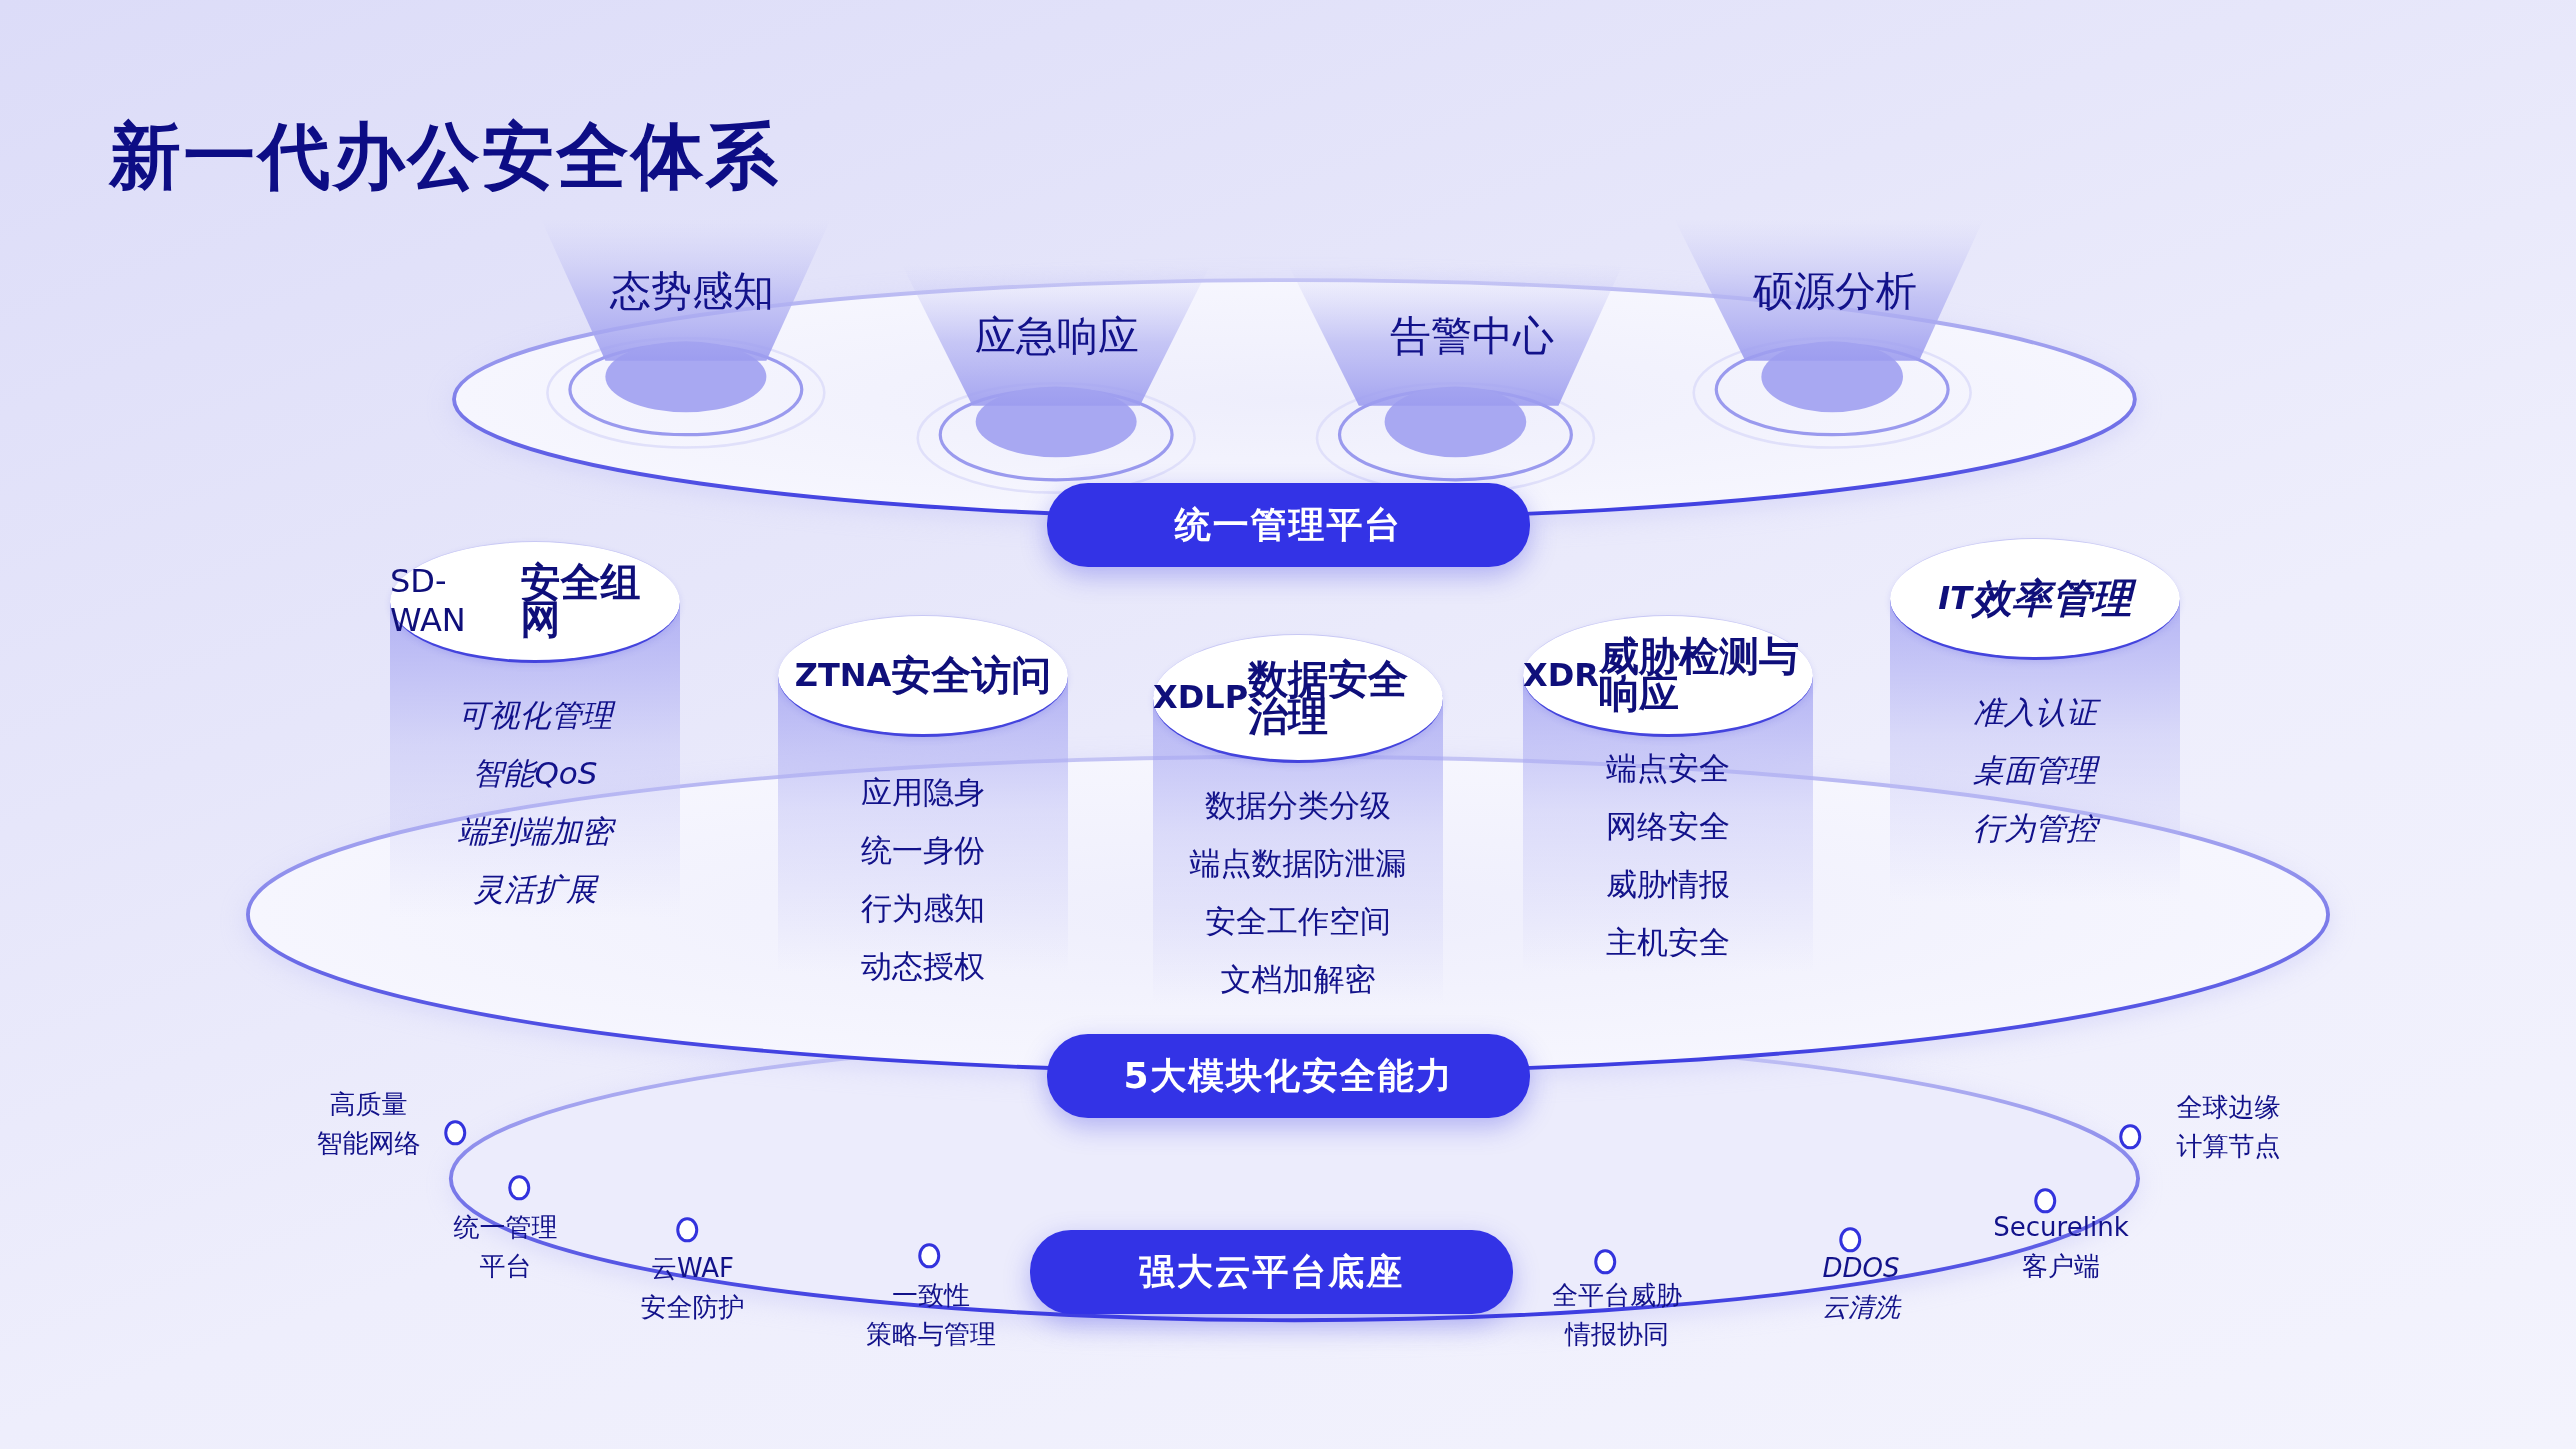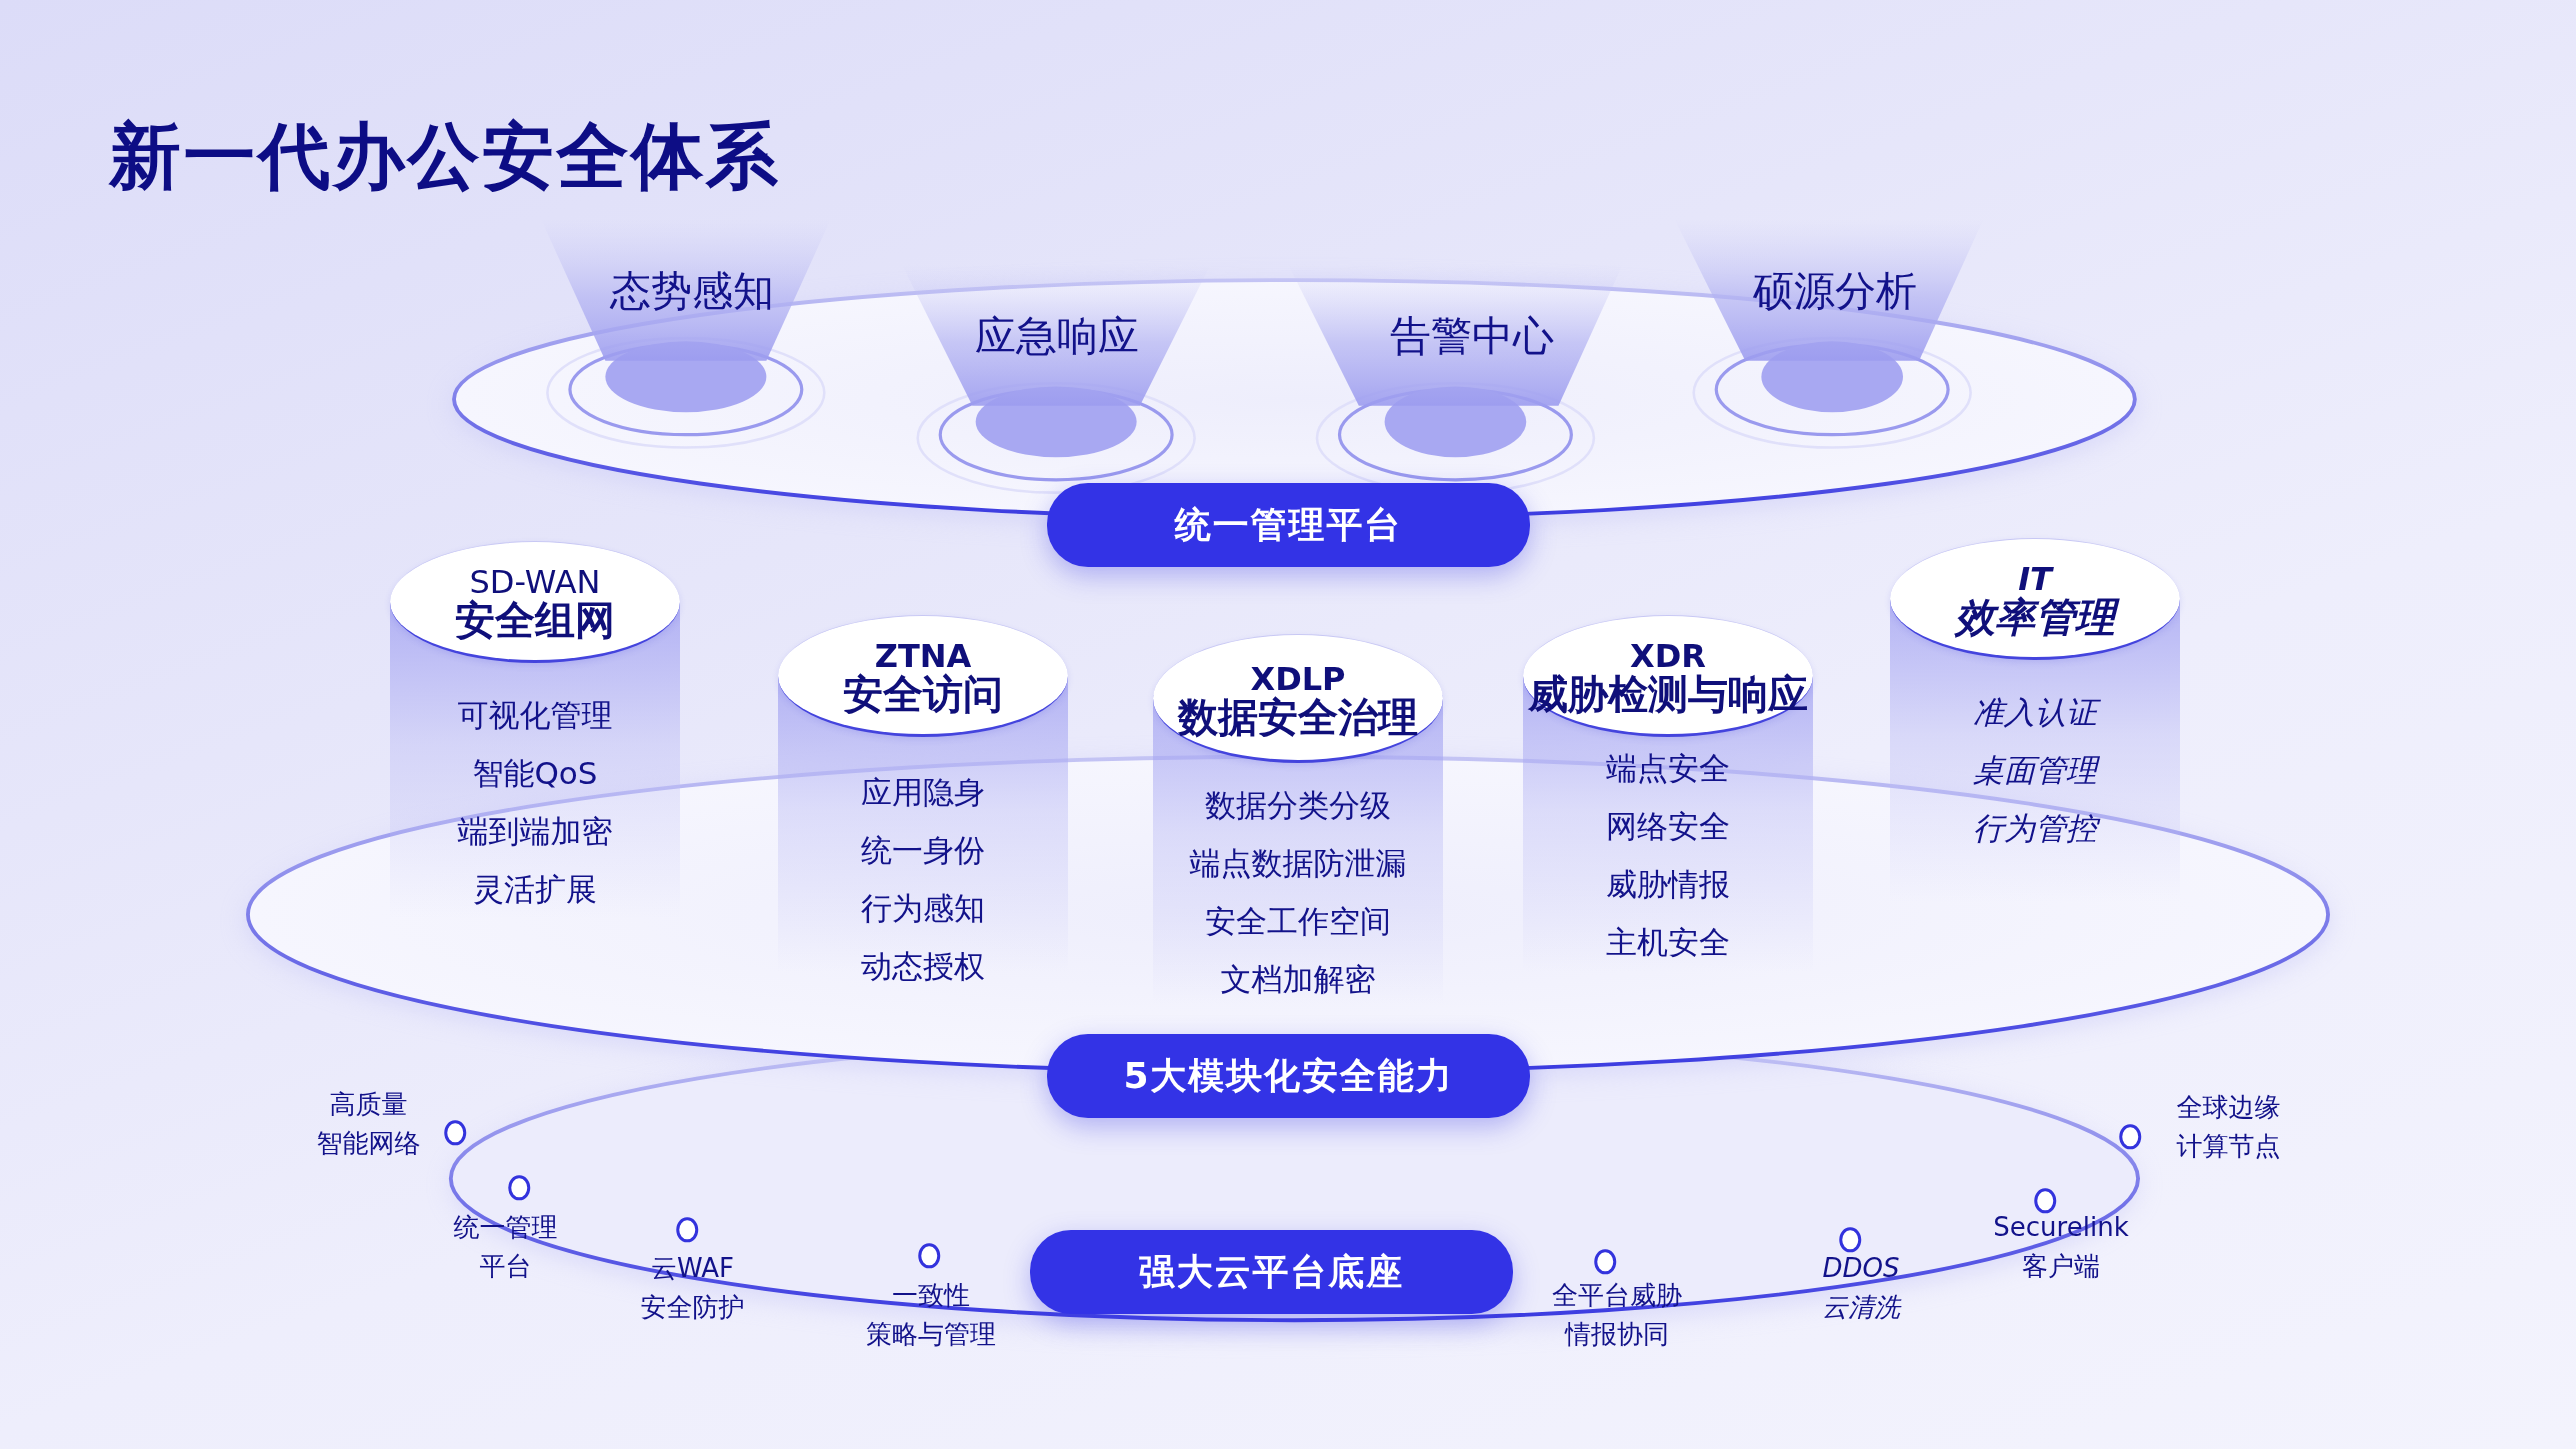--- a/index.html
+++ b/index.html
@@ -11,21 +11,21 @@
   svg.bg{position:absolute;left:0;top:0;}
   .beam-label{position:absolute;font-size:41px;color:#12128a;transform:translateX(-50%);white-space:nowrap;}
   .pill{position:absolute;background:#3333e6;color:#fff;font-weight:bold;font-size:36px;border-radius:41px;
     display:flex;align-items:center;justify-content:center;letter-spacing:1.9px;
     box-shadow:0 9px 26px rgba(70,70,230,.35);}
   .cyl{position:absolute;}
   .cyl .body{position:absolute;left:0;right:0;
     background:linear-gradient(180deg,rgba(150,150,240,.65) 0%,rgba(190,190,245,.45) 45%,rgba(225,225,252,0) 100%);}
   .cyl .cap{position:absolute;left:0;right:0;top:0;background:#fff;border-radius:50%;
     border-bottom:3.2px solid #4444dd;border-top:1.3px solid #c8c8f4;box-sizing:border-box;
-    display:flex;flex-direction:column;align-items:center;justify-content:center;
+    display:flex;flex-direction:row;align-items:center;justify-content:center;
     box-shadow:0 2.6px 6.4px rgba(80,80,220,.15);}
   .cap .en{font-size:32px;font-weight:bold;line-height:39px;color:#0f0f7a;}
   .cap .zh{font-size:40px;font-weight:bold;line-height:37px;color:#0f0f7a;}
   .cap .en.thin{font-weight:normal;}
   .cyl .items{position:absolute;left:0;right:0;text-align:center;}
   .cyl .items div{font-size:31px;height:58px;line-height:58px;color:#12128a;}
   .node{position:absolute;width:15.5px;height:19.3px;border:3.2px solid #3333dd;background:#fff;border-radius:50%;
     transform:translate(-50%,-50%);}
   .ring-label{position:absolute;font-size:26px;line-height:39px;text-align:center;color:#12128a;white-space:nowrap;}
 </style>
@@ -102,21 +102,21 @@
 <div class="beam-label" style="left:1835px;top:264px;">硕源分析</div>
 
 <div class="pill" style="left:1047px;top:483px;width:483px;height:84px;">统一管理平台</div>
 
 <div class="cyl" style="left:390px;top:541px;width:290px;height:380px;">
   <div class="body" style="top:61px;height:316px;"></div>
   <div class="cap" style="height:122px;">
     <div class="en thin">SD-WAN</div>
     <div class="zh">安全组网</div>
   </div>
-  <div class="items" style="top:145px;">
+  <div class="items" style="top:145px;font-style:italic;">
     <div>可视化管理</div>
     <div>智能QoS</div>
     <div>端到端加密</div>
     <div>灵活扩展</div>
   </div>
 </div>
 
 <div class="cyl" style="left:778px;top:615px;width:290px;height:361px;">
   <div class="body" style="top:61px;height:296px;"></div>
   <div class="cap" style="height:122px;">

